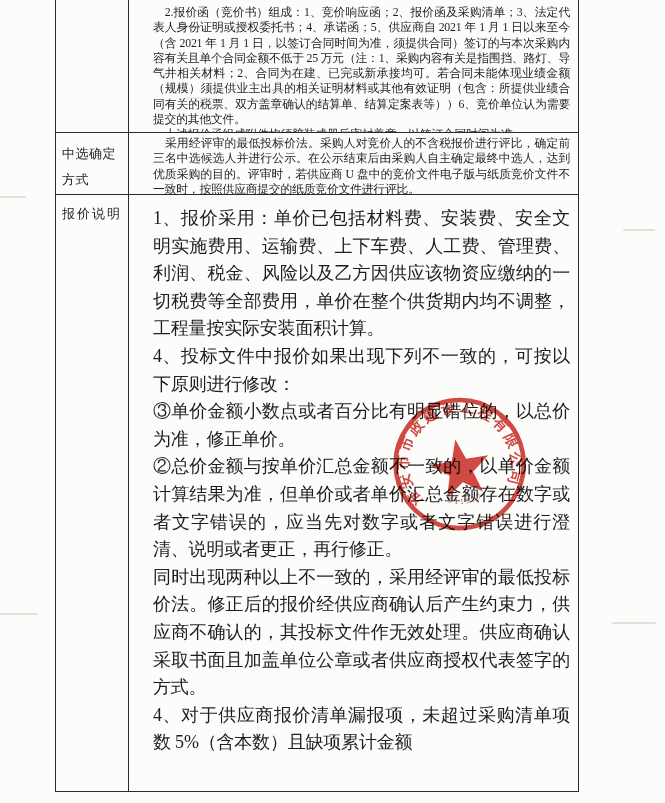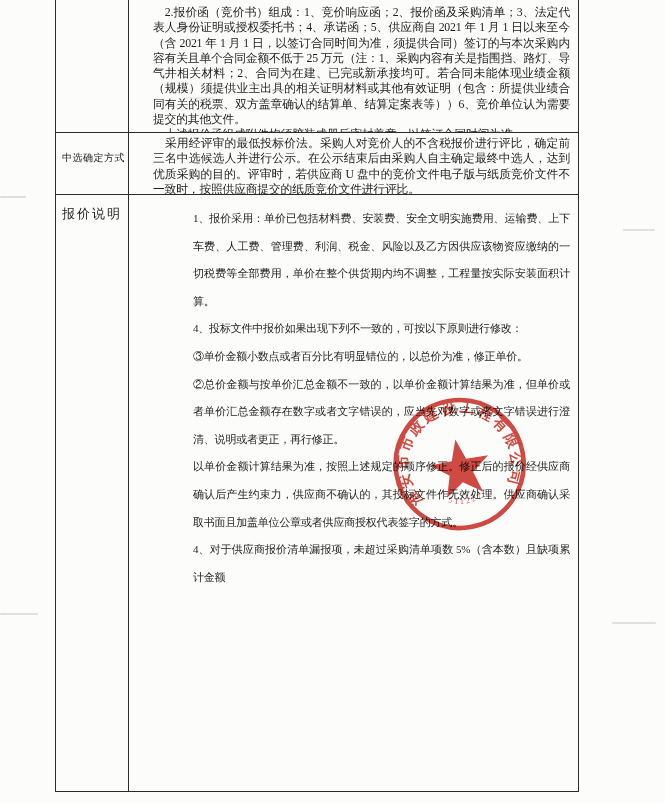--- a/index.html
+++ b/index.html
@@ -14,36 +14,36 @@
     border-left:1.6px solid #2b2b2b;border-right:1.6px solid #2b2b2b;
     border-bottom:1.8px solid #2b2b2b;background:transparent;
   }
   .row{display:flex;box-sizing:border-box;border-bottom:1.6px solid #2b2b2b;gap:15px;}
   .row-1{height:133px;}
   .row-2{height:62px;}
   .row-3{flex:1;border-bottom:none;overflow:hidden;justify-content:space-between;}
   .label-cell{
     flex:0 0 73px;width:73px;box-sizing:border-box;
     border-right:1.6px solid #2b2b2b;padding:8px 2px 0 6px;
-    font-size:10px;line-height:33px;letter-spacing:0.5px;
+    font-size:13px;line-height:26px;letter-spacing:0.5px;
     overflow:hidden;overflow-wrap:anywhere;
   }
   .row-3 .label-cell{padding-top:10px;font-size:13px;letter-spacing:2px;line-height:18px;}
   .content-cell{
     flex:1;box-sizing:border-box;padding:5px 8px 0 9px;overflow:hidden;
     text-align:justify;
   }
   .content-cell p{margin:0;}
   .row-1 .content-cell p,.row-2 .content-cell p{
     font-size:11.8px;line-height:15.3px;letter-spacing:-0.2px;
   }
   .row-2 .content-cell{padding-top:3px;}
   .row-3 .content-cell{padding-top:10px;}
   .row-3 .content-cell p{
-    font-size:11px;line-height:27.6px;letter-spacing:-0.2px;margin-left:40px;
+    font-size:18px;line-height:27.6px;letter-spacing:-0.2px;
   }
   .seal{
     position:absolute;left:378px;top:384px;width:164px;height:164px;
     mix-blend-mode:multiply;opacity:0.86;transform:rotate(-10deg);
     pointer-events:none;
   }
   .seal text{font-family:"Liberation Serif","DejaVu Serif",serif;}
   .artifact{position:absolute;background:#c9c9c5;opacity:.55;border-radius:1px;}
   .a1{left:0;top:196px;width:26px;height:2px;}
   .a2{left:623px;top:229px;width:32px;height:2px;}
@@ -73,21 +73,21 @@
         </div>
     </div>
 
     <div class="row row-3">
       <div class="label-cell">报价说明</div>
       <div class="content-cell">
           <p>1、报价采用：单价已包括材料费、安装费、安全文明实施费用、运输费、上下车费、人工费、管理费、利润、税金、风险以及乙方因供应该物资应缴纳的一切税费等全部费用，单价在整个供货期内均不调整，工程量按实际安装面积计算。</p>
           <p>4、投标文件中报价如果出现下列不一致的，可按以下原则进行修改：</p>
           <p>③单价金额小数点或者百分比有明显错位的，以总价为准，修正单价。</p>
           <p>②总价金额与按单价汇总金额不一致的，以单价金额计算结果为准，但单价或者单价汇总金额存在数字或者文字错误的，应当先对数字或者文字错误进行澄清、说明或者更正，再行修正。</p>
-          <p>以单价金额计算结果为准，按照上述规定的顺序修正。修正后的报价经供应商确认后产生约束力，供应商不确认的，其投标文件作无效处理。供应商确认采取书面且加盖单位公章或者供应商授权代表签字的方式。</p>
+          <p>同时出现两种以上不一致的，采用经评审的最低投标价法。修正后的报价经供应商确认后产生约束力，供应商不确认的，其投标文件作无效处理。供应商确认采取书面且加盖单位公章或者供应商授权代表签字的方式。</p>
           <p>4、对于供应商报价清单漏报项，未超过采购清单项数 5%（含本数）且缺项累计金额</p>
         </div>
     </div>
 
   </div>
 
   <svg class="seal" viewBox="0 0 164 164">
     <defs>
       <path id="seal-text-arc" d="M 39.4,109.8 A 52,52 0 1 1 124.6,109.8" fill="none"></path>
       <path id="seal-num-arc" d="M 47.4,100 A 40,40 0 0 0 116.6,100" fill="none"></path>

